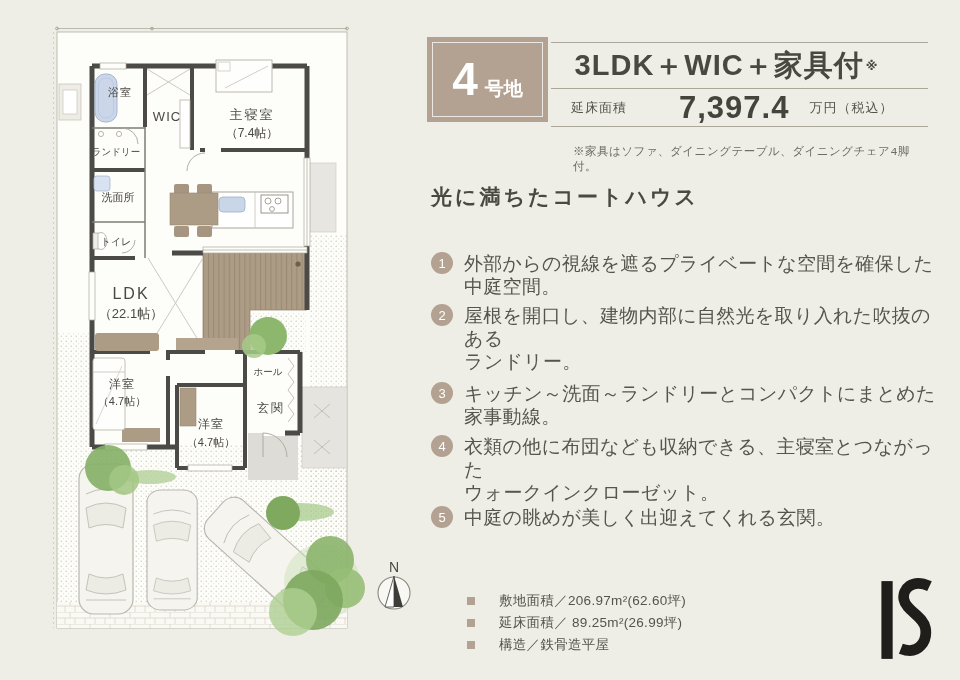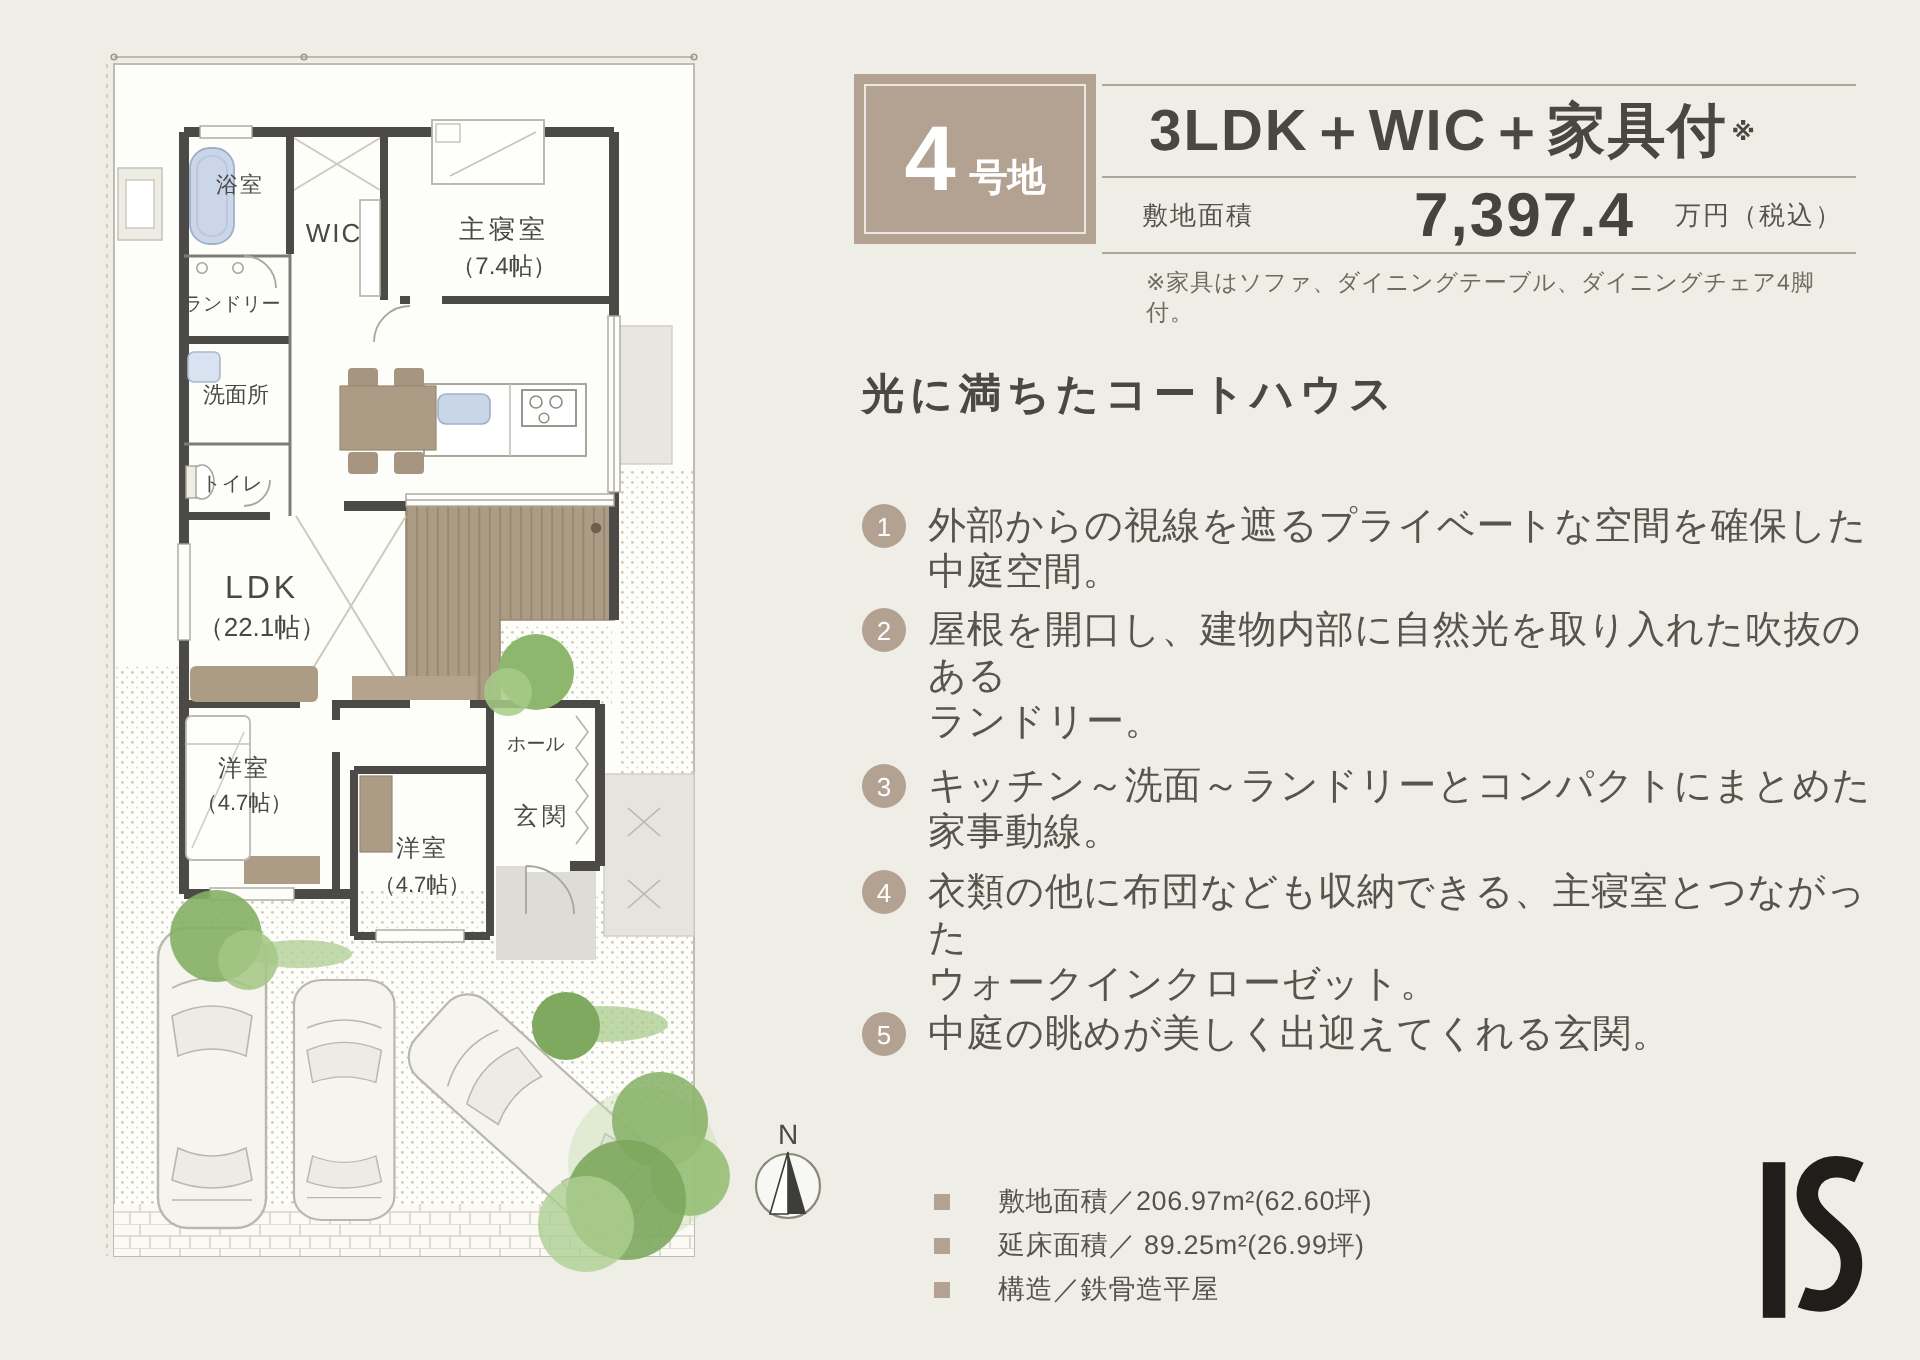--- a/index.html
+++ b/index.html
@@ -15,23 +15,23 @@
   .badge-suffix{font-size:19px;font-weight:bold;color:#FFFFFF;text-align:right;}
 
   
   .hdr{position:absolute;left:551px;top:42px;width:377px;}
   .hdr-title{height:45px;border-top:1px solid #ABA79B;border-bottom:1px solid #ABA79B;
              display:flex;align-items:center;justify-content:center;padding-right:26px;
              font-size:29px;font-weight:bold;letter-spacing:1px;color:#494740;}
   .hdr-title sup{font-size:12px;vertical-align:top;line-height:1;margin-left:2px;}
   .price-row{height:37px;border-bottom:1px solid #ABA79B;display:flex;align-items:center;padding-left:20px;}
   .price-label{font-size:13px;letter-spacing:1px;color:#55534C;}
-  .price-value{font-size:31px;font-weight:bold;letter-spacing:1px;color:#45433D;margin-left:80px;}
+  .price-value{font-size:31px;font-weight:bold;letter-spacing:1px;color:#45433D;margin-left:52px;}
   .price-unit{font-size:13px;color:#55534C;margin-left:20px;letter-spacing:1px;}
-  .furniture-note{margin-top:7px;padding-left:22px;font-size:11.5px;color:#6E6B62;letter-spacing:.5px;}
+  .furniture-note{margin-top:17px;padding-left:22px;font-size:11.5px;color:#6E6B62;letter-spacing:.5px;font-family:Liberation Mono, monospace;}
 
   .concept-title{position:absolute;left:431px;top:183px;font-size:21px;font-weight:bold;
                  letter-spacing:3px;color:#4A4843;}
 
   .features{position:absolute;left:431px;top:252px;width:505px;}
   .feature{position:absolute;left:0;display:flex;gap:11px;}
   .f1{top:0;} .f2{top:52px;} .f3{top:130px;} .f4{top:183px;} .f5{top:254px;}
   .fnum{flex:0 0 auto;width:22px;height:22px;border-radius:50%;background:#B3A191;color:#fff;
         font-size:13px;display:flex;align-items:center;justify-content:center;}
   .ftext{font-size:19px;line-height:23px;color:#56544C;letter-spacing:.3px;}
@@ -232,21 +232,21 @@
     <span class="badge-num">4</span>
     <span class="badge-suffix">号地</span>
   </div>
 
   <div class="hdr">
     <div class="hdr-title">
       <span>3LDK＋WIC＋家具付</span>
         <sup>※</sup>
     </div>
     <div class="price-row">
-      <span class="price-label">敷地面積</span>
+      <span class="price-label">延床面積</span>
       <span class="price-value">7,397.4</span>
       <span class="price-unit">万円（税込）</span>
     </div>
     <div class="furniture-note">※家具はソファ、ダイニングテーブル、ダイニングチェア4脚付。</div>
   </div>
 
   <div class="concept-title">光に満ちたコートハウス</div>
 
   <div class="features">
     <div class="feature f1">

